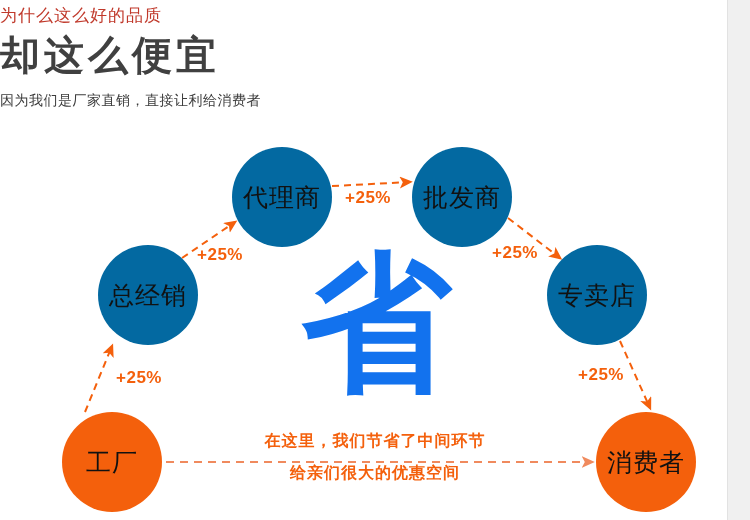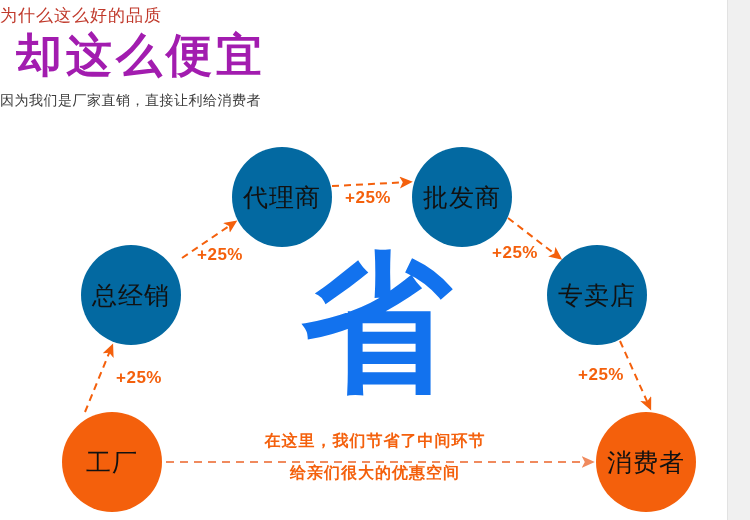--- a/index.html
+++ b/index.html
@@ -35,27 +35,26 @@
   .kicker {
     margin-top: 4px;
     font-size: 17px;
     line-height: 22px;
     color: #c0392b;
     font-family: "DejaVu Sans", "Liberation Sans", sans-serif;
     letter-spacing: 1px;
   }
   .headline {
     margin-top: 2px;
-    font-size: 46px;
+    font-size: 40px;
     line-height: 54px;
     font-weight: bold;
-    color: #a21caf;
+    color: #404040;
     letter-spacing: 4px;
     font-family: "DejaVu Sans", "Liberation Sans", sans-serif;
-    margin-left: 16px;
   }
   .sub-line {
     font-size: 14px;
     line-height: 25px;
     color: #3b3b3b;
     letter-spacing: 0.5px;
     font-family: "DejaVu Sans", "Liberation Sans", sans-serif;
   }
   .sub-wrap { margin-top: 6px; }
 
@@ -89,21 +88,21 @@
   .node.yellow { background: #0369a1; }
   .node.orange { background: #f4600c; }
   .node-label {
     font-size: 25px;
     letter-spacing: 1px;
     line-height: 1;
   }
 
   .n-dailishang  { left: 232px; top: 147px; width: 100px; height: 100px; }
   .n-pifashang   { left: 412px; top: 147px; width: 100px; height: 100px; }
-  .n-zongjingxiao{ left: 81px;  top: 245px; width: 100px; height: 100px; }
+  .n-zongjingxiao{ left: 98px;  top: 245px; width: 100px; height: 100px; }
   .n-zhuanmaidian{ left: 547px; top: 245px; width: 100px; height: 100px; }
   .n-gongchang   { left: 62px;  top: 412px; width: 100px; height: 100px; }
   .n-xiaofeizhe  { left: 596px; top: 412px; width: 100px; height: 100px; }
 
   .pct {
     position: absolute;
     color: #f4600c;
     font-size: 17px;
     font-weight: bold;
     font-family: "Liberation Sans", "DejaVu Sans", sans-serif;

